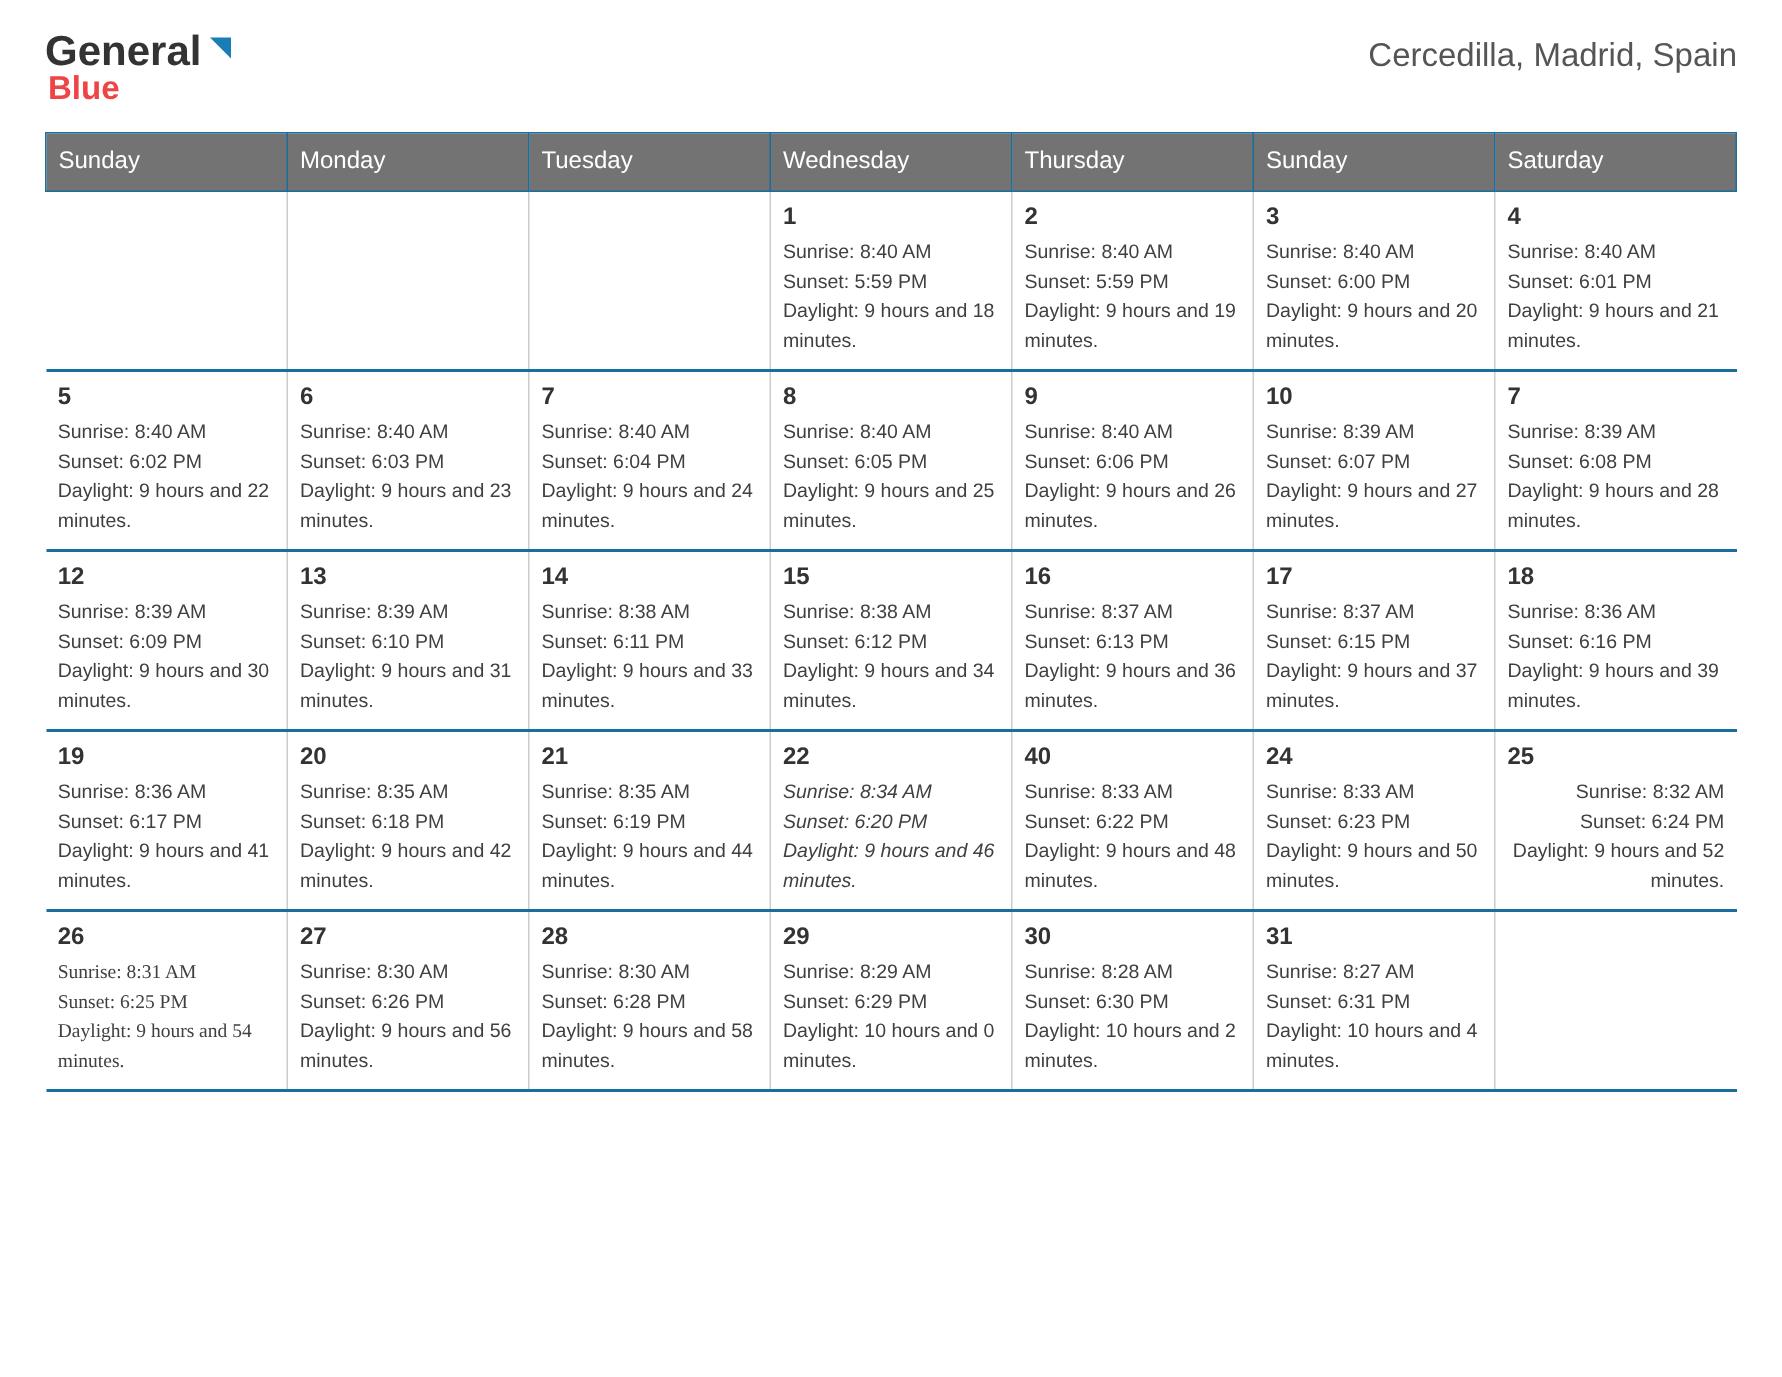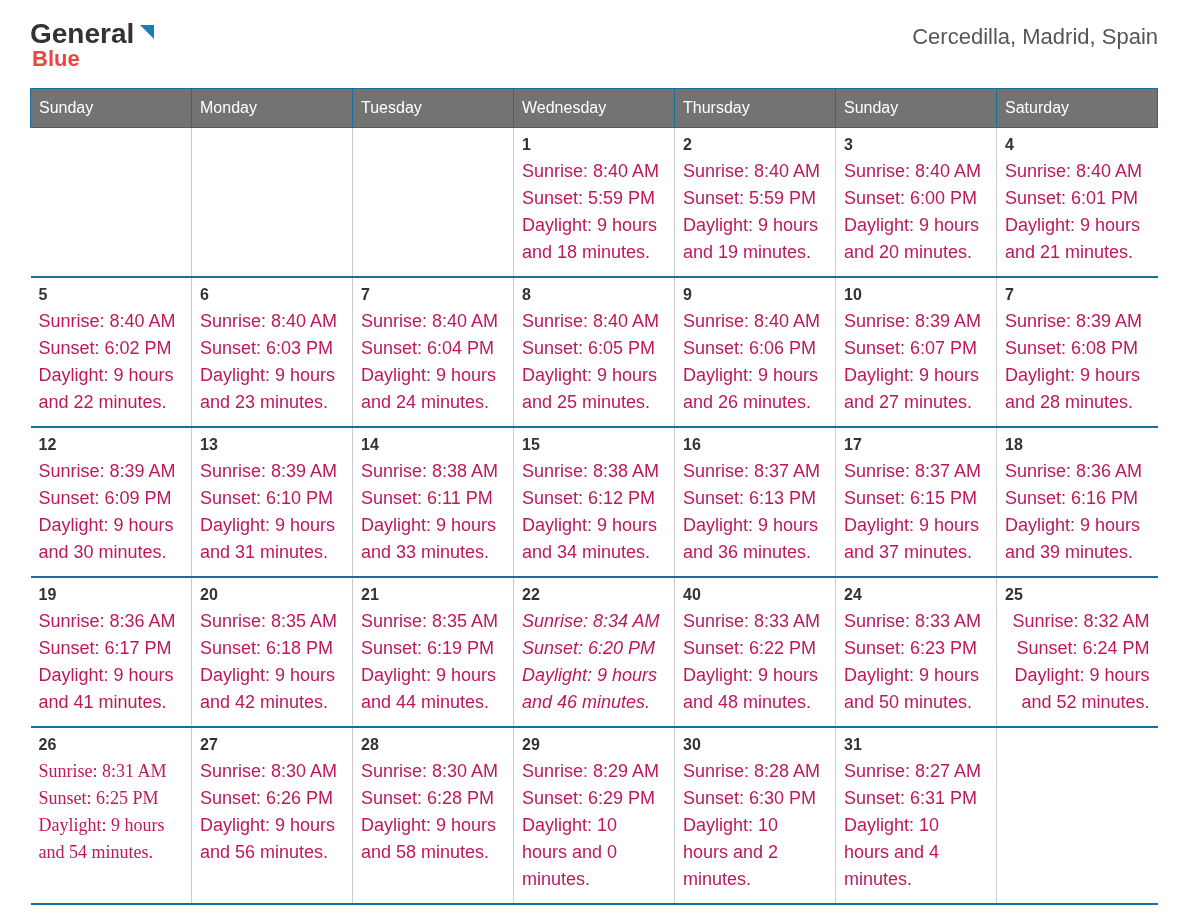--- a/index.html
+++ b/index.html
@@ -80,23 +80,23 @@
     tbody td:last-child {
       border-right: none;
     }
     .day-number {
       font-size: 16px;
       font-weight: bold;
       color: #333;
       margin-bottom: 4px;
     }
     .day-info {
-      font-size: 18px;
+      font-size: 13px;
       line-height: 1.5;
-      color: #be185d;
+      color: #404040;
     }
   </style>
 </head>
 <body>
 
 <div class="header">
   <div class="logo">
     <div style="display:flex; align-items:center;">
       <span class="logo-text">General</span>
       <svg width="22" height="22" viewBox="0 0 22 22" style="margin-left:2px; margin-top:-4px;">

